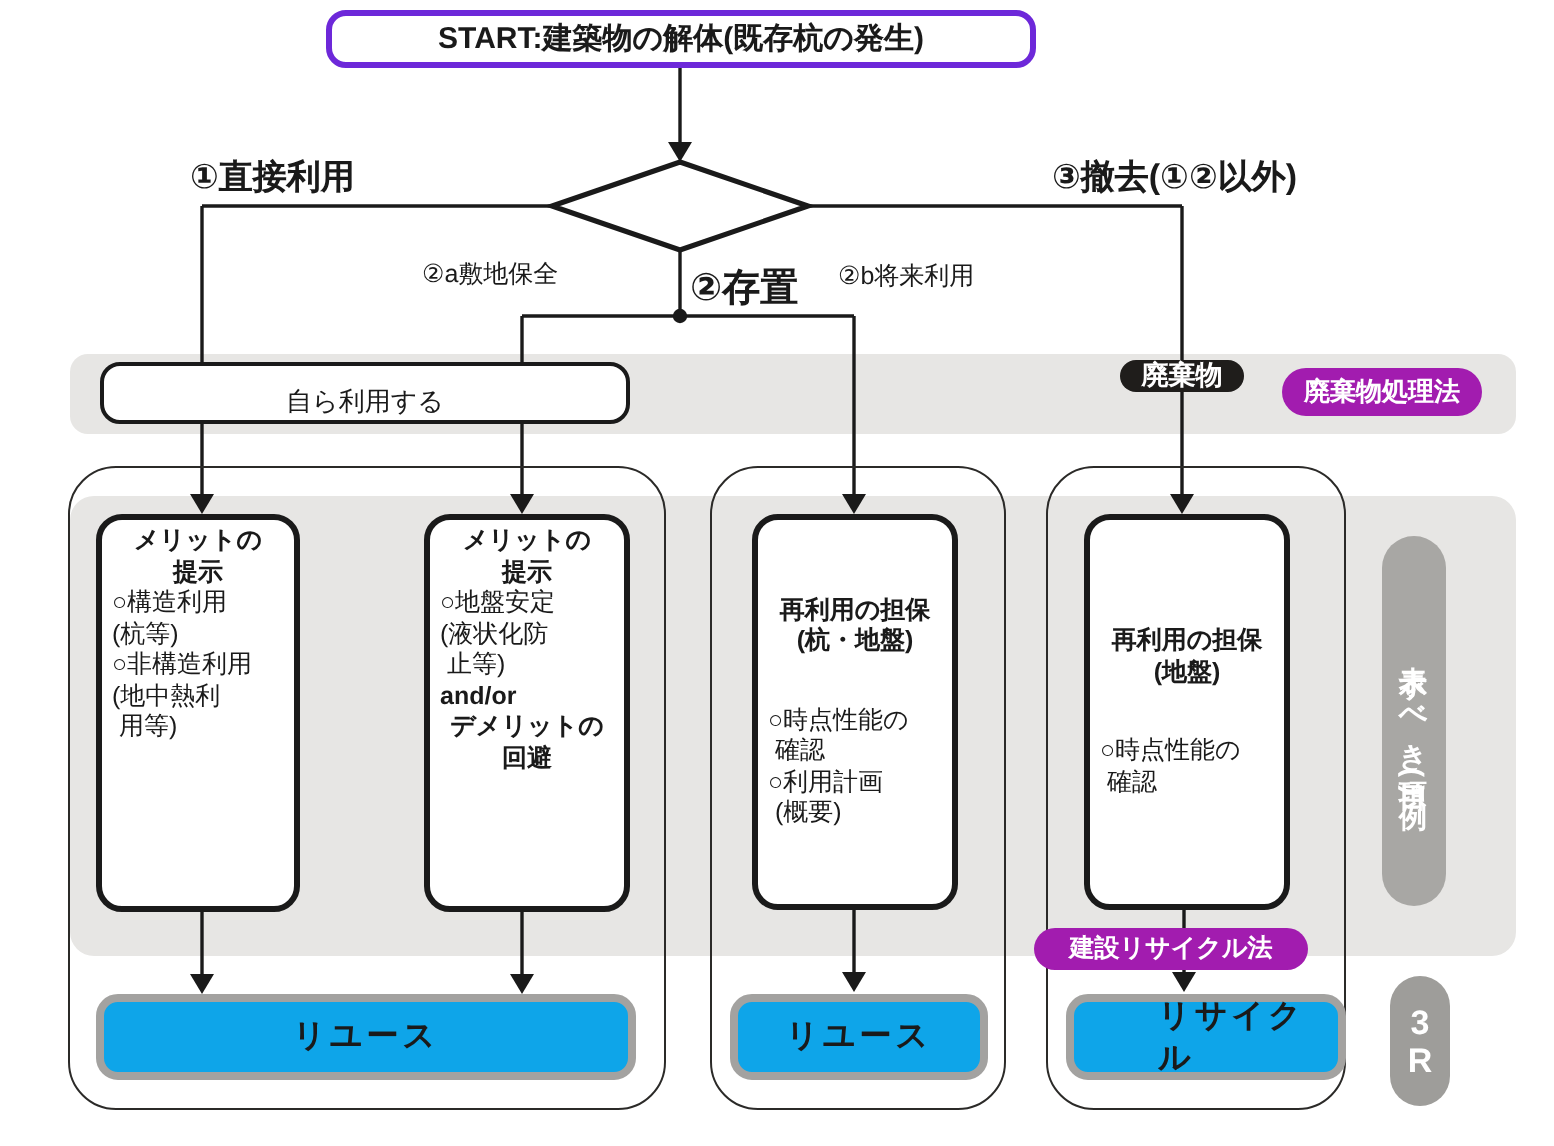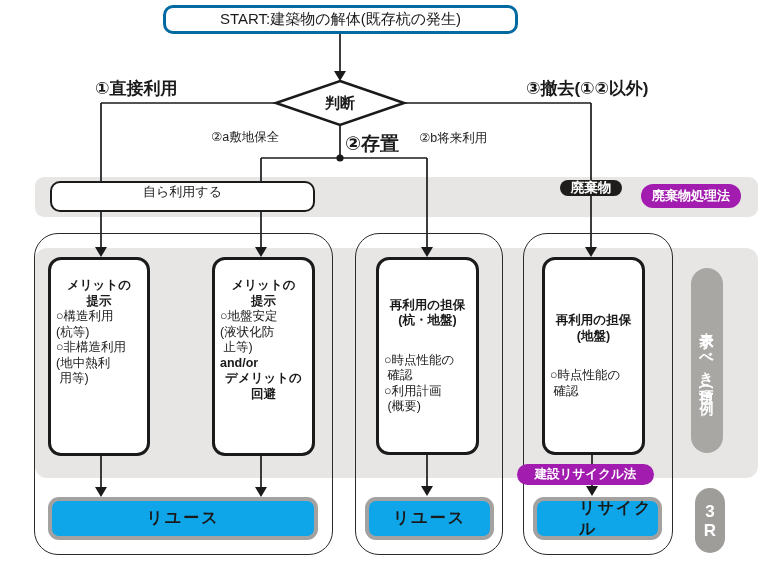--- a/index.html
+++ b/index.html
@@ -2,30 +2,30 @@
 <html><head>
 <meta charset="utf-8">
 <style>
   html,body{margin:0;padding:0;background:#ffffff;}
   body{font-family:"Liberation Sans","DejaVu Sans",sans-serif;color:#1a1a1a;}
   .canvas{position:relative;width:777px;height:573px;background:#ffffff;overflow:hidden;}
   .abs{position:absolute;box-sizing:border-box;}
   .grayband{background:#e7e6e4;border-radius:9px;z-index:1;}
   .svglayer{z-index:2;left:0;top:0;}
   .group{border:1.6px solid #2b2a28;border-radius:24px;background:transparent;z-index:3;}
-  .startbox{border:3px solid #0369a1;border-radius:10px;background:#fff;z-index:4;
-    display:flex;align-items:center;justify-content:center;font-weight:normal;font-size:15px;}
+  .startbox{border:3px solid #6d28d9;border-radius:10px;background:#fff;z-index:4;
+    display:flex;align-items:center;justify-content:center;font-weight:bold;font-size:15px;}
   .bandbox{border:2.5px solid #1a1a1a;border-radius:10px;background:#fff;z-index:4;
-    display:flex;align-items:flex-start;justify-content:center;font-size:13px;}
+    display:flex;align-items:flex-end;justify-content:center;font-size:13px;}
   .wastebox{background:#1f1d1b;color:#fff;font-weight:bold;border-radius:9px;z-index:4;
     display:flex;align-items:center;justify-content:center;font-size:13.5px;}
   .pill{background:#a21caf;color:#fff;font-weight:bold;border-radius:14px;z-index:4;
     display:flex;align-items:center;justify-content:center;font-size:13px;white-space:nowrap;}
   .card{border:3px solid #1a1a1a;border-radius:13px;background:#fff;z-index:4;
-    padding:18px 5px;font-size:12.5px;line-height:15.5px;}
+    padding:3px 5px;font-size:12.5px;line-height:15.5px;}
   .card.centered{display:flex;flex-direction:column;justify-content:center;gap:24px;}
   .card .hd{font-weight:bold;text-align:center;white-space:pre-wrap;}
   .card .bd{white-space:pre-wrap;text-align:left;}
   .card .mid{font-weight:bold;}
   .outbox{border:4px solid #a3a2a0;border-radius:11px;background:#0ea5e9;z-index:4;
     display:flex;align-items:center;justify-content:center;font-weight:bold;font-size:16px;letter-spacing:2px;}
   .vpill{background:#a8a7a4;color:#fff;border-radius:17px;z-index:4;
     display:flex;align-items:center;justify-content:center;
     writing-mode:vertical-rl;font-weight:bold;font-size:14px;letter-spacing:2px;z-index:4;}
   .rpill{background:#9e9d9a;color:#fff;border-radius:16px;z-index:4;
@@ -74,21 +74,20 @@
       <polygon points="586,486 598,486 592,496"></polygon>
       <circle cx="340" cy="158" r="3.6"></circle>
     </g>
     <polygon points="340,81 404,103 340,125 276,103" fill="#ffffff" stroke="#1a1a1a" stroke-width="2.6"></polygon>
   </svg>
 
   <div class="abs startbox" style="left:163px;top:5px;width:355px;height:29px;">
     <span>START:建築物の解体(既存杭の発生)</span>
   </div>
 
-  <div class="abs decision-label" style="left:276px;top:89px;width:128px;height:28px;">判断</div>
 
   <div class="abs lbl big" style="left:95px;top:77px;">①直接利用</div>
   <div class="abs lbl big" style="left:526px;top:77px;">③撤去(①②以外)</div>
   <div class="abs lbl small" style="left:211px;top:129px;">②a敷地保全</div>
   <div class="abs lbl huge" style="left:345px;top:131px;">②存置</div>
   <div class="abs lbl small" style="left:419px;top:130px;">②b将来利用</div>
 
   <div class="abs bandbox" style="left:50px;top:181px;width:265px;height:31px;">
     <span>自ら利用する</span>
   </div>
@@ -143,20 +142,20 @@
   <div class="abs pill" style="left:517px;top:464px;width:137px;height:21px;font-size:12.5px;z-index:5;">
     <span>建設リサイクル法</span>
   </div>
 
   <div class="abs outbox" style="left:48px;top:497px;width:270px;height:43px;">
     <span>リユース</span>
   </div>
   <div class="abs outbox" style="left:365px;top:497px;width:129px;height:43px;">
     <span>リユース</span>
   </div>
-  <div class="abs outbox" style="left:533px;top:497px;width:129px;height:43px;padding-left:42px;">
+  <div class="abs outbox" style="left:533px;top:497px;width:140px;height:43px;padding-left:42px;">
     <span>リサイクル</span>
   </div>
 
   <div class="abs vpill" style="left:691px;top:268px;width:32px;height:185px;">表示すべき項目(例)</div>
   <div class="abs rpill" style="left:695px;top:488px;width:30px;height:65px;">3R</div>
 
 </div>
 
 </body></html>

